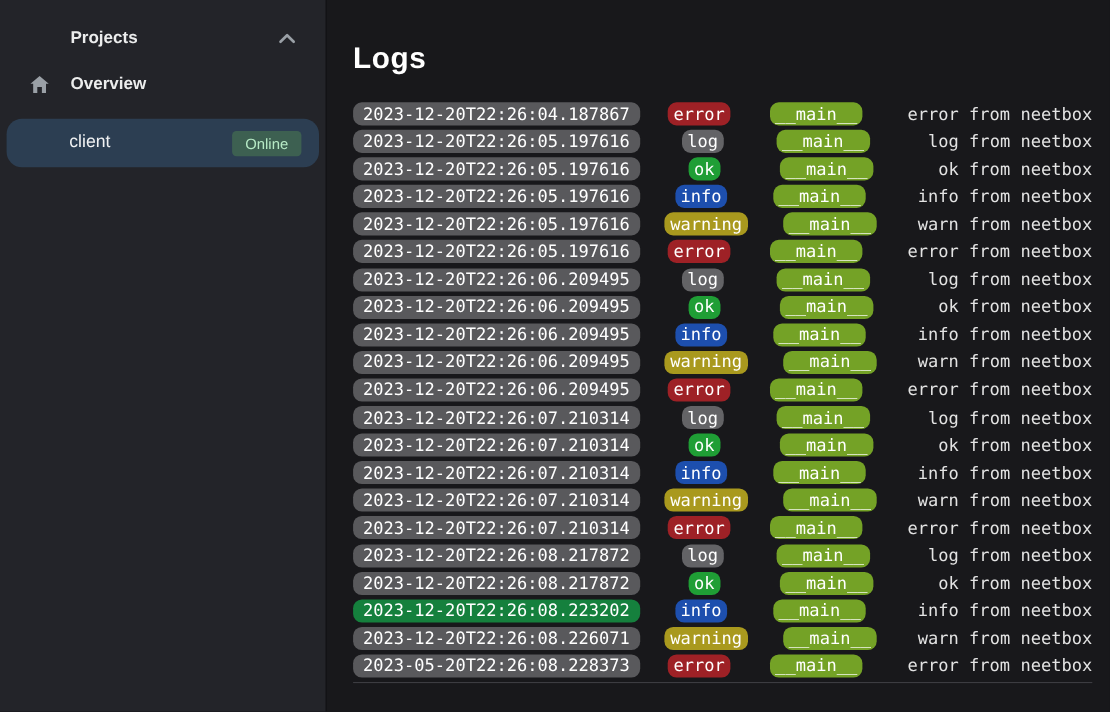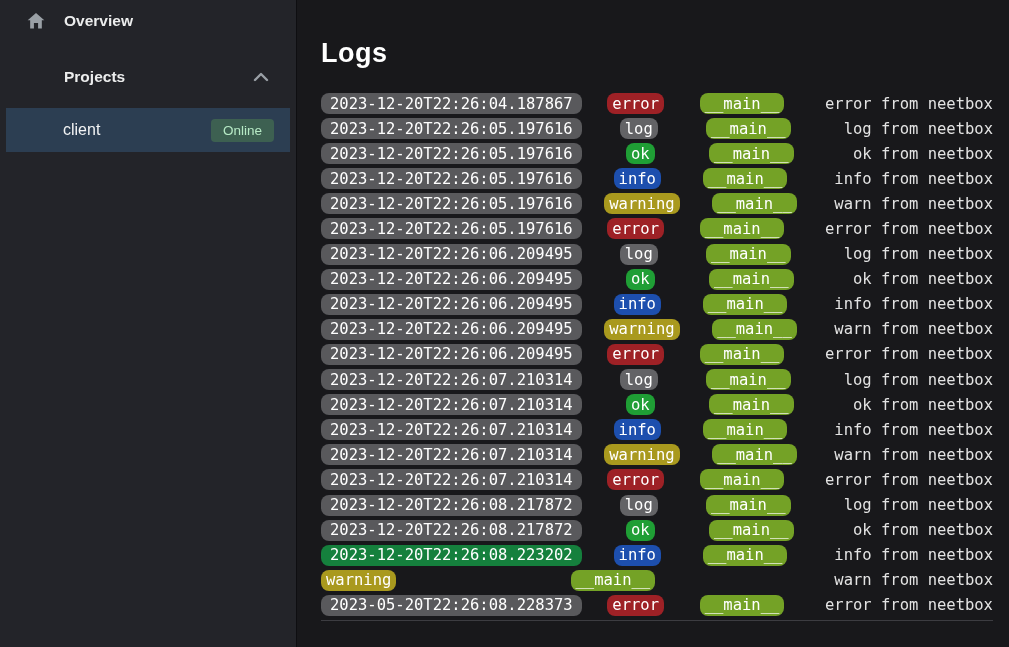--- a/index.html
+++ b/index.html
@@ -48,21 +48,21 @@
     align-items:center;
   }
   .menu-bars { display:flex; flex-direction:column; gap:3px; width:21px; }
   .menu-bars span {
     display:block; height:4.5px; border-radius:2.5px; background:#4a9ff0;
   }
   .project-row {
     margin:10px 6px 0 6px;
     height:44px;
     background:#2c3e52;
-    border-radius:0;
+    border-radius:14px;
     display:flex;
     align-items:center;
     padding-left:57px;
     padding-right:16px;
     cursor:pointer;
   }
   .project-name { font-size:16px; color:#f2f3f4; }
   .status-badge {
     margin-left:auto;
     background:#3d6051;
@@ -111,43 +111,43 @@
   .bottom-divider {
     border:none;
     border-top:1px solid #3c3c41;
     margin-top:4px;
   }
 </style>
 </head>
 <body>
 
 <aside class="sidebar">
-  <div class="nav-item">
-    <span class="nav-icon">
-      <svg width="20" height="20" viewBox="0 0 24 24">
-        <path d="M12 2.5 L22 11 H19 V21 H14.5 V14.5 H9.5 V21 H5 V11 H2 Z" fill="#9aa0a6"></path>
-      </svg>
-    </span>
-    <span class="nav-label">Overview</span>
-  </div>
-
   <div class="nav-item projects">
     <span class="nav-icon menu-bars">
       <span style="background: rgb(74, 159, 240);"></span>
         <span style="background: rgb(74, 159, 240);"></span>
         <span style="background: rgb(74, 159, 240);"></span>
     </span>
     <span class="nav-label">Projects</span>
     <span class="nav-chevron">
       <svg width="16" height="10" viewBox="0 0 16 10">
         <polyline points="2,8 8,2 14,8" fill="none" stroke="#9aa0a6" stroke-width="2.4" stroke-linecap="round" stroke-linejoin="round"></polyline>
       </svg>
     </span>
   </div>
 
+  <div class="nav-item">
+    <span class="nav-icon">
+      <svg width="20" height="20" viewBox="0 0 24 24">
+        <path d="M12 2.5 L22 11 H19 V21 H14.5 V14.5 H9.5 V21 H5 V11 H2 Z" fill="#9aa0a6"></path>
+      </svg>
+    </span>
+    <span class="nav-label">Overview</span>
+  </div>
+
   <div class="project-row">
     <span class="project-name">client</span>
     <span class="status-badge" style="background: rgb(61, 96, 81); color: rgb(182, 233, 197);">Online</span>
   </div>
 </aside>
 
 <main class="main">
   <h1 class="page-title">Logs</h1>
   <div class="log-list">
   <div class="log-row">
@@ -277,20 +277,21 @@
   </div>
 
   <div class="log-row">
     <span class="badge ts-badge" style="background: #15803d;">2023-12-20T22:26:08.223202</span>
     <span class="badge level-badge" style="background: rgb(29, 79, 174);">info</span>
     <span class="badge series-badge" style="background: rgb(116, 162, 38);">__main__</span>
     <span class="log-message">info from neetbox</span>
   </div>
 
   <div class="log-row">
+    <span class="badge ts-badge" style="background: rgb(89, 89, 92);">2023-12-20T22:26:08.226071</span>
     <span class="badge level-badge" style="background: rgb(169, 153, 30);">warning</span>
     <span class="badge series-badge" style="background: rgb(116, 162, 38);">__main__</span>
     <span class="log-message">warn from neetbox</span>
   </div>
 
   <div class="log-row">
     <span class="badge ts-badge" style="background: rgb(89, 89, 92);">2023-05-20T22:26:08.228373</span>
     <span class="badge level-badge" style="background: rgb(158, 33, 38);">error</span>
     <span class="badge series-badge" style="background: rgb(116, 162, 38);">__main__</span>
     <span class="log-message">error from neetbox</span>

